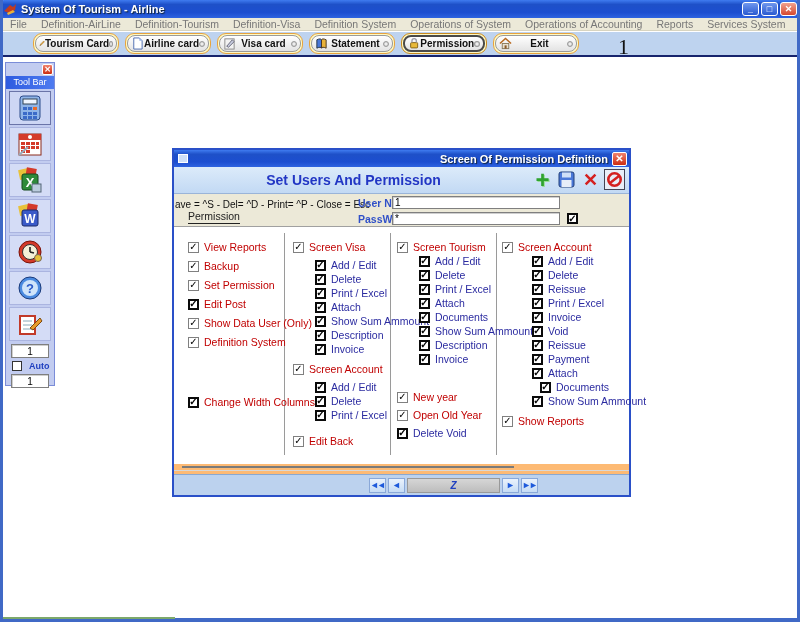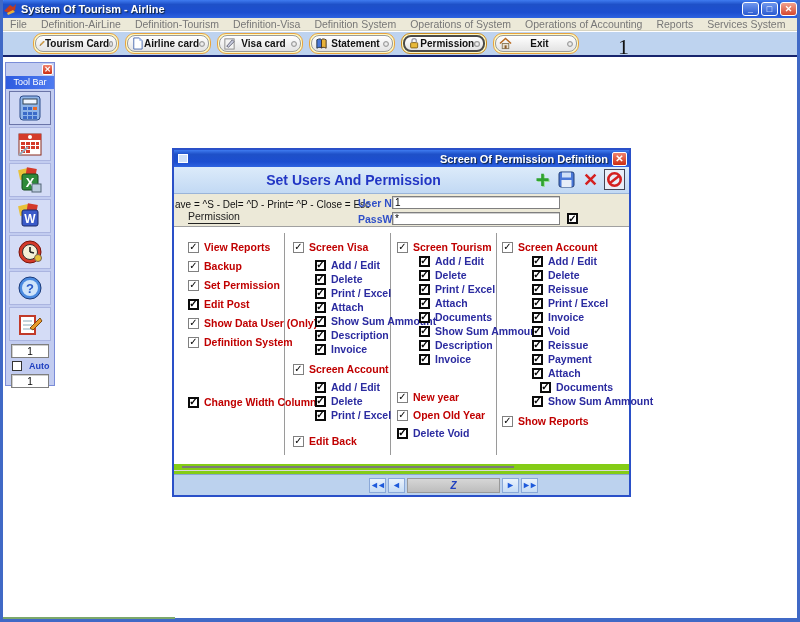--- a/index.html
+++ b/index.html
@@ -47,21 +47,21 @@
   .tb-cell { width:42px; height:34px; margin:2px auto 0 auto; background:#d4dcf6; border:1px solid #aab4e0; display:flex; align-items:center; justify-content:center; cursor:pointer; }
   .tb-cell.first { border:1px solid #6a74a8; background:#cdd6f4; }
   .tb-cell svg { width:28px; height:28px; }
   .tb-field { width:38px; height:14px; margin:3px auto 0 auto; background:#fff; border:1px solid #7f7f7f; box-shadow:inset 1px 1px 0 #cfcfcf;
     font-size:10px; text-align:center; line-height:13px; color:#000; }
   .tb-auto { display:flex; align-items:center; gap:7px; margin:3px 0 0 6px; }
   .tb-auto .cb-empty { width:10px; height:10px; background:#fff; border:1px solid #333; }
   .tb-auto .albl { font-size:9px; color:#2040c0; font-weight:bold; }
 
   
-  .dialog { position:absolute; left:172px; top:148px; width:459px; height:349px; background:#84cc16; border:2px solid #2a50c8; z-index:20; }
+  .dialog { position:absolute; left:172px; top:148px; width:459px; height:349px; background:#fdba74; border:2px solid #2a50c8; z-index:20; }
   .dlg-titlebar { height:17px; background:linear-gradient(180deg,#3f7bf0 0%,#1e50c8 25%,#1c4ed0 70%,#2e63e0 100%);
     display:flex; align-items:center; padding:0 2px; }
   .dlg-restore { width:10px; height:9px; border:1px solid #fff; background:#cfe0f8; margin-left:2px; }
   .dlg-title { flex:1; text-align:right; color:#fff; font-size:11px; font-weight:bold; padding-right:4px; text-shadow:1px 1px 1px #123; }
   .dlg-close { width:15px; height:14px; background:linear-gradient(#f0836e,#cc2d12); border:1px solid #fff; border-radius:2px;
     color:#fff; font-size:10px; line-height:12px; text-align:center; font-weight:bold; }
   .dlg-header { height:27px; background:linear-gradient(#dcebfa,#c2d9f4); border-bottom:1px solid #9ab4d8; display:flex; align-items:center; position:relative; }
   .dlg-header .hdr-text { position:absolute; left:4px; right:100px; text-align:center; font-size:14px; font-weight:bold; color:#2236c4; }
   .hdr-icons { position:absolute; right:4px; top:2px; display:flex; gap:3px; align-items:center; }
   .hicon { width:21px; height:21px; display:flex; align-items:center; justify-content:center; cursor:pointer; }
@@ -88,21 +88,21 @@
   .prow.sub { margin-left:22px; }
   .prow.sub4 { margin-left:30px; }
   .prow.sub4b { margin-left:38px; }
   .gap6 { margin-top:6px; } .gap8 { margin-top:8px; } .gap14 { margin-top:14px; }
   .gap26 { margin-top:26px; } .gap48 { margin-top:48px; }
 
   .cb { width:11px; height:11px; background:#fff; display:inline-flex; align-items:center; justify-content:center;
     font-size:10px; line-height:10px; color:#000; flex:none; cursor:pointer; }
   .cb.flat { border:1px solid #808080; }
   .cb.bold { border:2px solid #0a0a0a; font-weight:bold; }
-  .plabel { font-size:10.5px; font-weight:bold; }
+  .plabel { font-size:10.5px; font-weight:normal; }
   .plabel.red { color:#c00000; }
   .plabel.blue { color:#2b2ba0; }
 
   .scroll-line { position:absolute; left:8px; top:316px; width:332px; height:2px; background:#7a7a7a; }
   .scroll-line2 { position:absolute; left:0px; top:320px; width:455px; height:1px; background:#d8d8d8; }
 
   .dlg-nav { position:absolute; left:0; bottom:0; width:455px; height:21px; background:#bcd2ee; border-top:1px solid #8aa8d0;
     display:flex; align-items:center; }
   .nav-btn { width:17px; height:15px; border:1px solid #8aa8d8; background:linear-gradient(#eaf2fc,#c6dcf5);
     color:#1e5adb; font-size:9px; font-weight:bold; text-align:center; line-height:13px; cursor:pointer; letter-spacing:-2px; padding-right:2px; }

